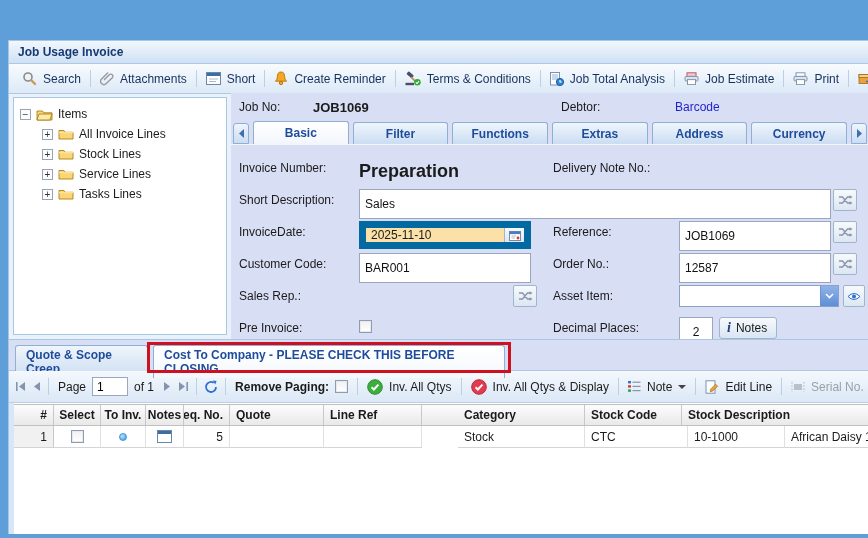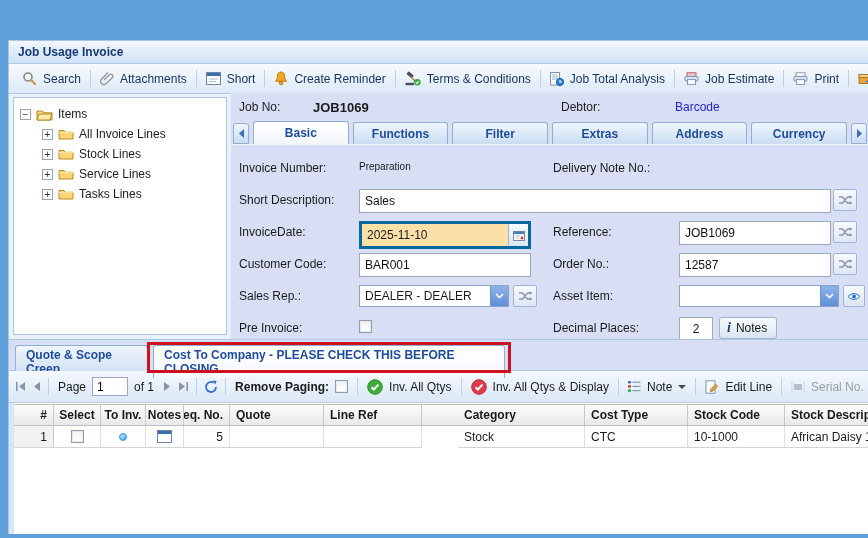--- a/index.html
+++ b/index.html
@@ -41,31 +41,31 @@
   .tab{flex:1 1 0;height:22px;display:flex;align-items:center;justify-content:center;
        background:linear-gradient(#EFF5FC,#CBDDF2);border:1px solid #8FB0D4;border-bottom:none;
        border-radius:3px 3px 0 0;font-weight:bold;color:#1E4C9A;box-sizing:border-box;}
   .tab.active{background:linear-gradient(#FFFFFF,#F2F6FC);height:23px;}
   .formbody{position:absolute;left:0;top:51px;right:0;bottom:0;border-top:1px solid #F2F6FC;}
   .frow{position:absolute;left:0;right:0;height:22px;}
   .r1{top:12px;}.r2{top:44px;}.r3{top:76px;}.r4{top:108px;}.r5{top:140px;}.r6{top:172px;}
   .lbl{position:absolute;top:4px;}
   .lbl-l{left:8px;}
   .lbl-r{left:322px;}
-  .val-bold{position:absolute;left:128px;top:4px;font-weight:normal;font-size:10px;}
-  .tin{position:absolute;top:0;height:24px;box-sizing:border-box;border:1px solid #9AA6C2;background:#fff;
+  .val-bold{position:absolute;left:128px;top:4px;font-weight:bold;font-size:18px;}
+  .tin{position:absolute;top:0;height:30px;box-sizing:border-box;border:1px solid #9AA6C2;background:#fff;
        font-family:"Liberation Sans",sans-serif;font-size:12px;padding:0 5px;color:#111;}
   .smallbtn{position:absolute;top:0;width:24px;height:22px;box-sizing:border-box;border:1px solid #9FB4CE;
             background:linear-gradient(#F7FAFD,#DCE7F3);display:flex;align-items:center;justify-content:center;border-radius:2px;}
   .combo{position:absolute;top:0;height:22px;box-sizing:border-box;border:1px solid #8AA2C6;background:#fff;
          display:flex;align-items:center;}
   .combo .ctext{flex:1;padding:0 5px;overflow:hidden;white-space:nowrap;}
   .combo .cbtn{flex:0 0 17px;height:100%;background:linear-gradient(#8FB3E8,#5E8ED6);
                display:flex;align-items:center;justify-content:center;border-left:1px solid #6f93c4;}
-  .datewrap{position:absolute;top:0;left:128px;width:172px;height:28px;box-sizing:border-box;border:3px solid #0369a1;
+  .datewrap{position:absolute;top:0;left:128px;width:172px;height:28px;box-sizing:border-box;border:7px solid #0369a1;
             background:#FBE1A8;display:flex;align-items:center;}
   .datewrap .dtext{flex:1;padding:0 5px;}
   .datewrap .dbtn{flex:0 0 19px;height:100%;background:linear-gradient(#F7FAFD,#DCE7F3);
                   border-left:1px solid #9FB4CE;display:flex;align-items:center;justify-content:center;}
   .cb{width:13px;height:13px;box-sizing:border-box;border:1px solid #8E9CB2;background:linear-gradient(#F1F1F1,#FFFFFF);
       display:inline-block;box-shadow:inset 0 0 0 1px #E6E9EE;}
   .notesbtn{position:absolute;left:488px;top:0;height:22px;padding:0 9px 0 7px;display:inline-flex;align-items:center;gap:5px;
             background:linear-gradient(#F7FAFD,#D9E5F2);border:1px solid #9FB4CE;border-radius:3px;box-sizing:border-box;}
   .icon-i{font-family:"Liberation Serif",serif;font-style:italic;font-weight:bold;font-size:14px;color:#1F3E73;line-height:1;}
   
@@ -289,24 +289,24 @@
           <span>
             <svg width="7" height="9">
               <path d="M6 0 L1 4.5 L6 9 Z" fill="#3E6FB0"></path>
             </svg>
           </span>
         </div>
       <div class="tab active">
           <span>Basic</span>
         </div>
       <div class="tab">
+          <span>Filter</span>
+        </div>
+      <div class="tab">
           <span>Functions</span>
-        </div>
-      <div class="tab">
-          <span>Filter</span>
         </div>
       <div class="tab">
           <span>Extras</span>
         </div>
       <div class="tab">
           <span>Address</span>
         </div>
       <div class="tab">
           <span>Currency</span>
         </div>
@@ -378,28 +378,20 @@
               <svg width="15" height="12" viewBox="0 0 15 12">
                 <path d="M1 3 h3.5 l5 6 H12 M1 9 h3.5 l5 -6 H12" fill="none" stroke="#8A94A6" stroke-width="1.3"></path>
                 <path d="M11.6 1.2 L14.6 3 l-3 1.8 Z M11.6 7.2 L14.6 9 l-3 1.8 Z" fill="#8A94A6"></path>
               </svg>
             </span>
           </span>
       </div>
 
       <div class="frow r5">
         <span class="lbl lbl-l">Sales Rep.:</span>
-        <div class="combo" style="left:128px;width:150px;">
-          <span class="ctext">DEALER - DEALER</span>
-          <span class="cbtn">
-              <svg width="9" height="6">
-                <path d="M1 1 l3.5 3.5 L8 1" stroke="#fff" stroke-width="1.6" fill="none"></path>
-              </svg>
-            </span>
-        </div>
         <span class="smallbtn" style="left:282px;">
             <span>
               <svg width="15" height="12" viewBox="0 0 15 12">
                 <path d="M1 3 h3.5 l5 6 H12 M1 9 h3.5 l5 -6 H12" fill="none" stroke="#8A94A6" stroke-width="1.3"></path>
                 <path d="M11.6 1.2 L14.6 3 l-3 1.8 Z M11.6 7.2 L14.6 9 l-3 1.8 Z" fill="#8A94A6"></path>
               </svg>
             </span>
           </span>
         <span class="lbl lbl-r">Asset Item:</span>
         <div class="combo" style="left:448px;width:160px;">
@@ -557,21 +549,20 @@
     <div class="grid">
       <div class="grow gh">
         <div class="gc c0">#</div>
         <div class="gc c1">Select</div>
         <div class="gc c2">To Inv.</div>
         <div class="gc c3">Notes</div>
         <div class="gc c4">Seq. No.</div>
         <div class="gc c5">Quote</div>
         <div class="gc c6">Line Ref</div>
         <div class="gc c7">Category</div>
-        <div class="gc c8">Cost Type</div>
         <div class="gc c9">Stock Code</div>
         <div class="gc c10">Stock Description</div>
       </div>
       <div class="grow gd">
         <div class="gc c0 numcell">1</div>
         <div class="gc c1">
             <span class="cb"></span>
           </div>
         <div class="gc c2">
             <span class="bluedot"></span>

